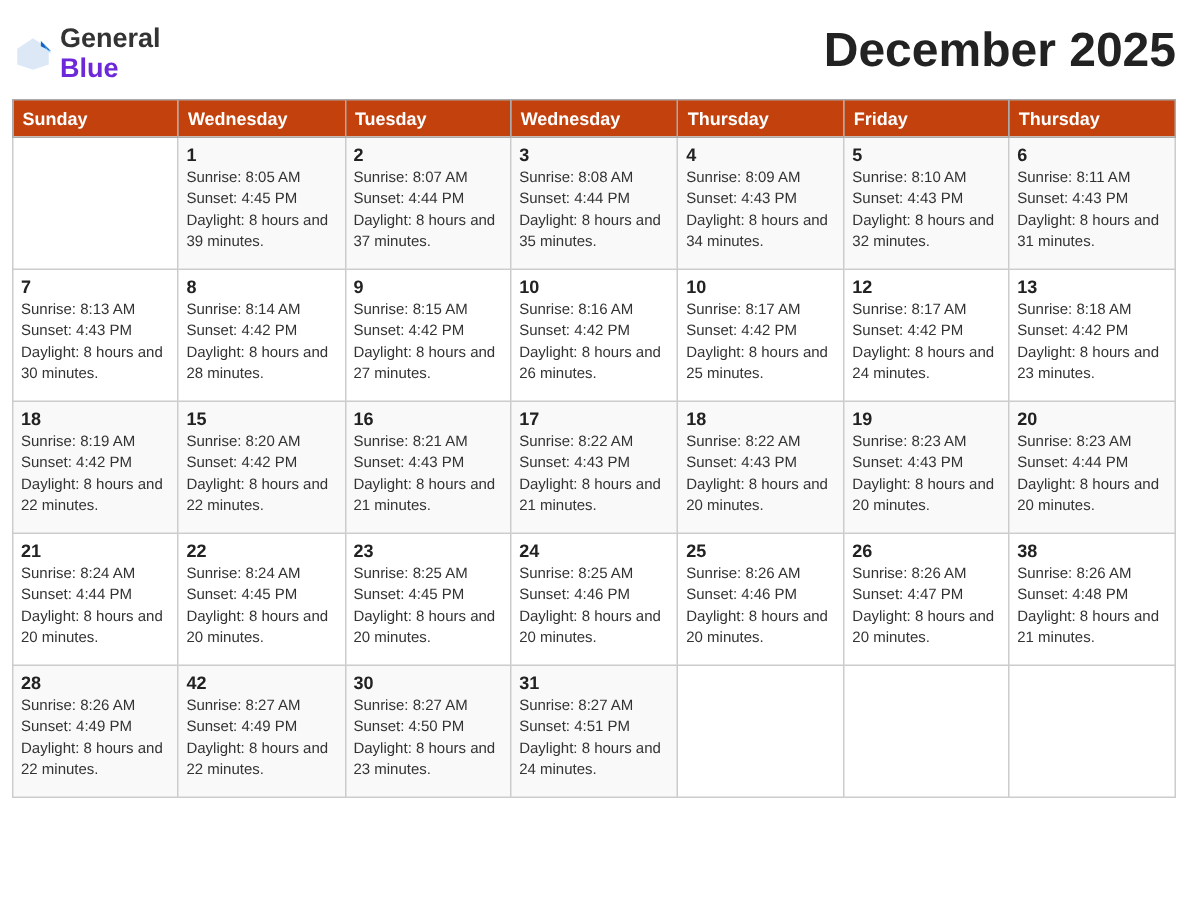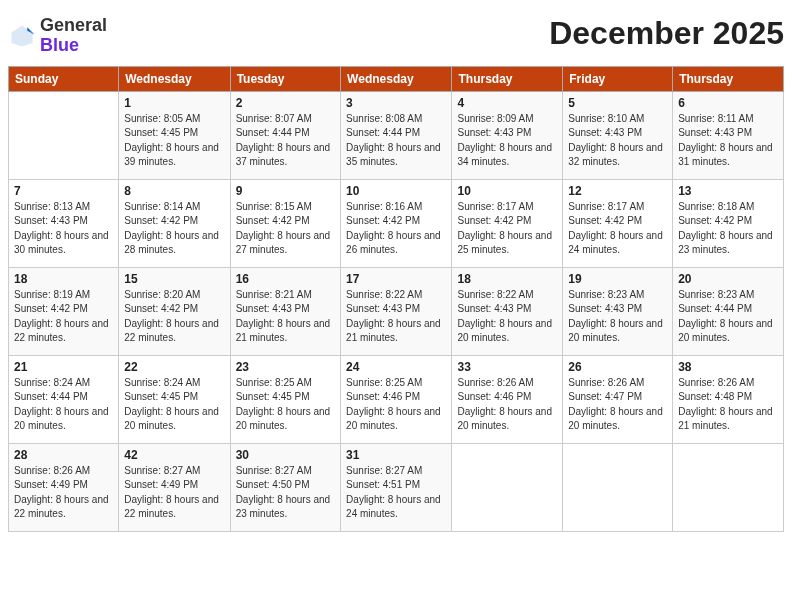--- a/index.html
+++ b/index.html
@@ -225,21 +225,21 @@
       </td>
           <td>
         <span class="day-num">23</span>
         <span class="day-detail">Sunrise: 8:25 AM<br>Sunset: 4:45 PM<br>Daylight: 8 hours and 20 minutes.</span>
       </td>
           <td>
         <span class="day-num">24</span>
         <span class="day-detail">Sunrise: 8:25 AM<br>Sunset: 4:46 PM<br>Daylight: 8 hours and 20 minutes.</span>
       </td>
           <td>
-        <span class="day-num">33</span>
+        <span class="day-num">25</span>
         <span class="day-detail">Sunrise: 8:26 AM<br>Sunset: 4:46 PM<br>Daylight: 8 hours and 20 minutes.</span>
       </td>
           <td>
         <span class="day-num">26</span>
         <span class="day-detail">Sunrise: 8:26 AM<br>Sunset: 4:47 PM<br>Daylight: 8 hours and 20 minutes.</span>
       </td>
           <td>
         <span class="day-num">38</span>
         <span class="day-detail">Sunrise: 8:26 AM<br>Sunset: 4:48 PM<br>Daylight: 8 hours and 21 minutes.</span>
       </td>

